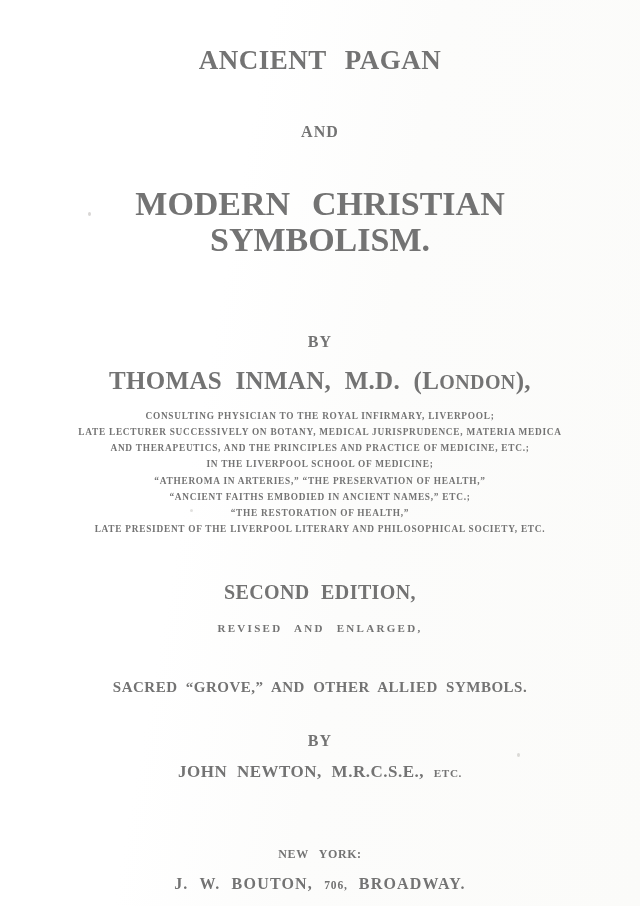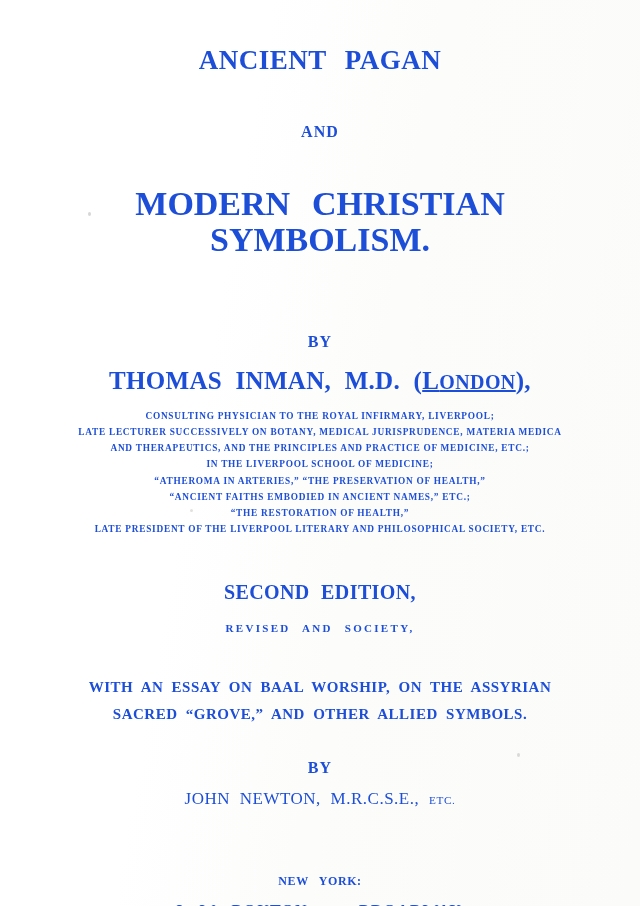--- a/index.html
+++ b/index.html
@@ -8,21 +8,21 @@
     padding: 0;
     background: #ffffff;
   }
 
   .page {
     position: relative;
     width: 640px;
     height: 906px;
     margin: 0 auto;
     background: #fdfdfc;
-    color: #1d4ed8;
+    color: #737373;
     font-family: "Liberation Serif", "DejaVu Serif", serif;
     overflow: hidden;
   }
 
   
   .scan-tone {
     position: absolute;
     inset: 0;
     background:
       linear-gradient(100deg, #ffffff 0%, #ffffff 34%, #fcfcfb 56%, #fbfbf9 100%);
@@ -86,21 +86,20 @@
     font-size: 25px;
     font-weight: 700;
     word-spacing: 7px;
     letter-spacing: 0.3px;
     line-height: 1.1;
   }
 
   .smallcaps {
     font-size: 0.80em;
     letter-spacing: 0.4px;
-    text-decoration: underline;
   }
   .smallcaps .cap { font-size: 1.25em; }
 
   .credentials {
     margin: 0;
     padding-top: 13px;
     font-size: 9.3px;
     font-weight: 700;
     letter-spacing: 0.75px;
     line-height: 16.2px;
@@ -140,21 +139,21 @@
     line-height: 27px;
   }
   .essay div { white-space: nowrap; }
 
   .by-newton { padding-top: 32px; }
 
   .author-two {
     margin: 0;
     padding-top: 14px;
     font-size: 17px;
-    font-weight: 400;
+    font-weight: 700;
     word-spacing: 5px;
     letter-spacing: 0.5px;
     line-height: 1.1;
   }
   .author-two .etc {
     font-size: 0.66em;
     letter-spacing: 0.6px;
   }
 
   
@@ -219,24 +218,23 @@
       <div>AND THERAPEUTICS, AND THE PRINCIPLES AND PRACTICE OF MEDICINE, ETC.;</div>
       <div>IN THE LIVERPOOL SCHOOL OF MEDICINE;</div>
       <div>“ATHEROMA IN ARTERIES,” “THE PRESERVATION OF HEALTH,”</div>
       <div>“ANCIENT FAITHS EMBODIED IN ANCIENT NAMES,” ETC.;</div>
       <div>“THE RESTORATION OF HEALTH,”</div>
       <div>LATE PRESIDENT OF THE LIVERPOOL LITERARY AND PHILOSOPHICAL SOCIETY, ETC.</div>
     </div>
 
     <p class="edition">SECOND EDITION,</p>
 
-    <p class="edition-note">REVISED AND SOCIETY,</p>
+    <p class="edition-note">REVISED AND ENLARGED,</p>
 
     <div class="essay">
-      <div>WITH AN ESSAY ON BAAL WORSHIP, ON THE ASSYRIAN</div>
       <div>SACRED “GROVE,” AND OTHER ALLIED SYMBOLS.</div>
     </div>
 
     <p class="by-label by-newton">BY</p>
 
     <h2 class="author-two">
       <span>JOHN NEWTON, M.R.C.S.E.,</span>
       <span class="etc">ETC.</span>
     </h2>
 

